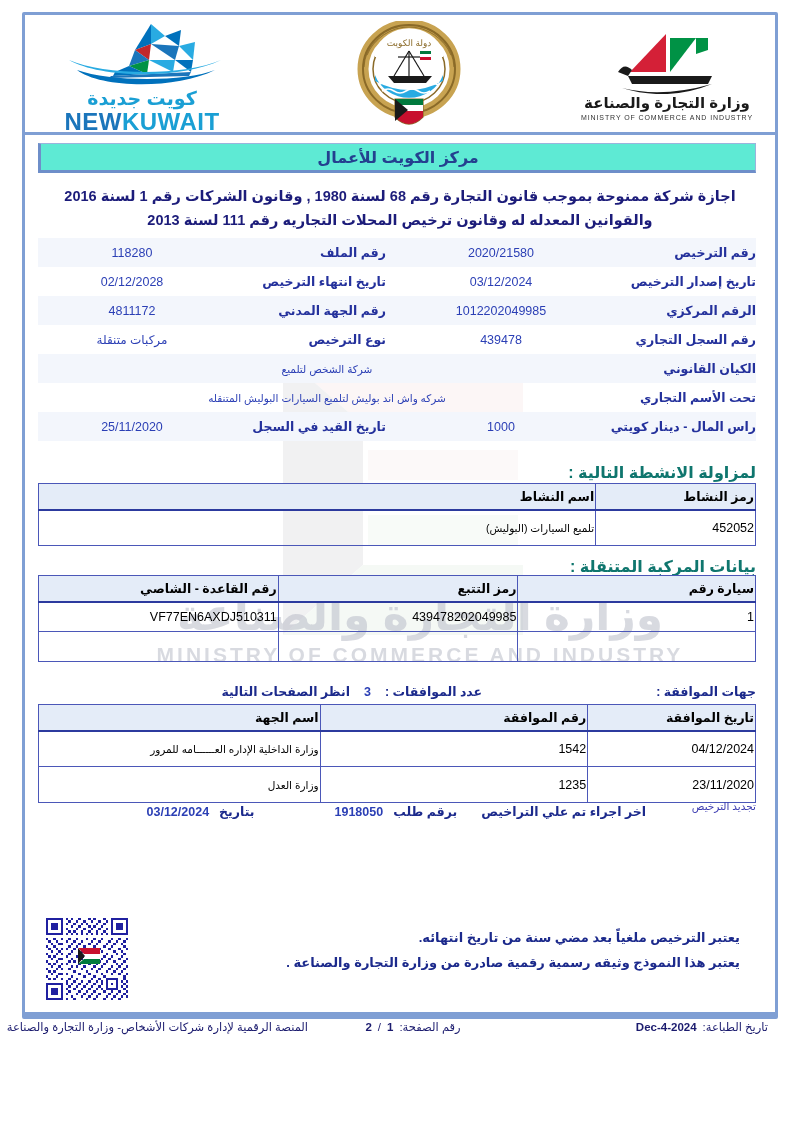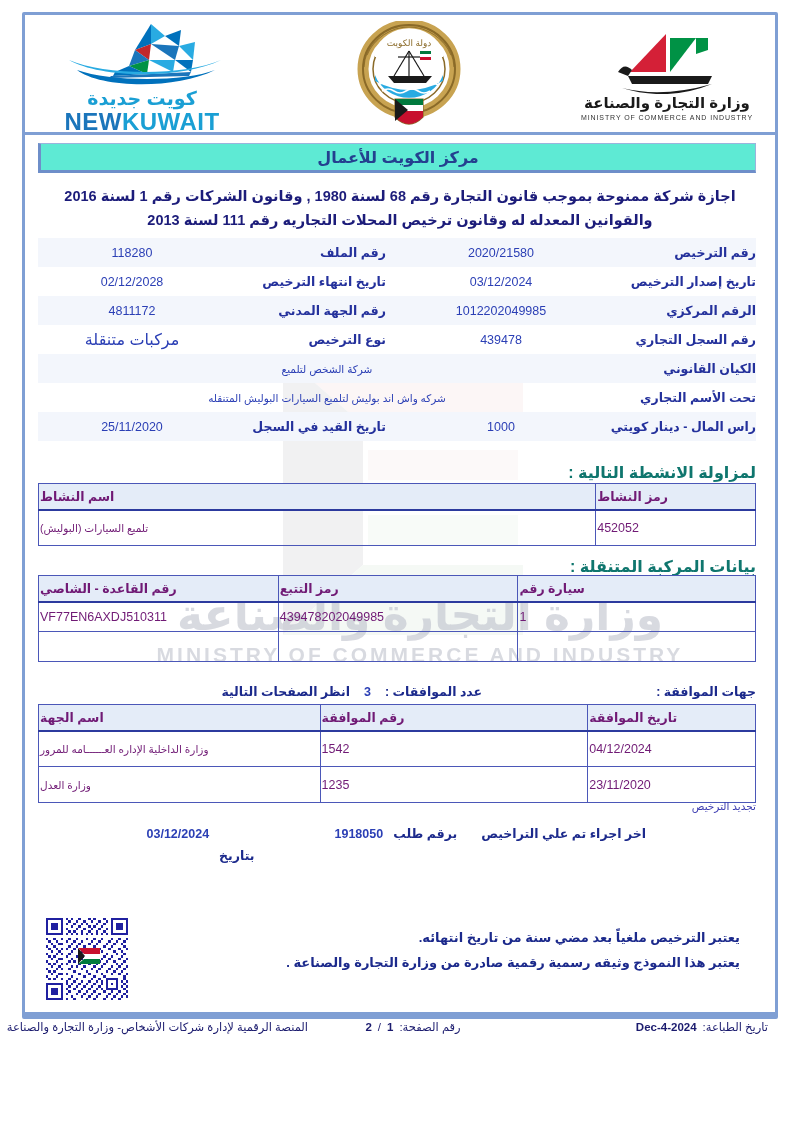--- a/index.html
+++ b/index.html
@@ -117,21 +117,21 @@
     text-align: right;
     padding-left: 8px;
     white-space: nowrap;
   }
   .val {
     color: #2b3fb5;
     font-size: 12.5px;
     text-align: center;
     white-space: nowrap;
   }
-  .val.small { font-size: 16px; }
+  .val.small { font-size: 12px; }
   .lbl-a { width: 140px; }
   .val-a { width: 230px; }
   .lbl-b { width: 160px; }
   .val-b { width: 188px; }
   .val-name { width: 578px; text-align:center; font-size: 10.5px;}
 
   
   .caption {
     position: absolute;
     color: #0f766e;
@@ -141,22 +141,22 @@
   }
 
   
   table.doc {
     position: absolute;
     border-collapse: collapse;
     background: transparent;
   }
   table.doc th, table.doc td {
     border: 1px solid #4b57b8;
-    text-align: left;
-    color: #701a75;
+    text-align: right;
+    color: #000000;
     font-weight: normal;
   }
   table.doc th {
     background: #e4ecf8;
     font-weight: bold;
     font-size: 12.5px;
     height: 26px;
     border-bottom: 2px solid #2c3a9e;
   }
   table.doc td {
@@ -482,21 +482,21 @@
         <td>1235</td>
         <td class="ar-small">وزارة العدل</td>
       </tr>
     </tbody>
   </table>
 
   <div class="lastaction" style="top:804px; padding-right:110px;">
     <span>اخر اجراء تم علي التراخيص</span>
     <span style="margin-right:14px;">برقم طلب</span>
     <span class="v">1918050</span>
-    <span style="margin-right:70px;margin-top:44px;">بتاريخ</span>
+    <span style="margin-right:70px;">بتاريخ</span>
     <span class="v">03/12/2024</span>
   </div>
   <div class="renew" style="top:800px;">تجديد الترخيص</div>
 
   <div class="notice">
     <div>يعتبر الترخيص ملغياً بعد مضي سنة من تاريخ انتهائه.</div>
     <div>يعتبر هذا النموذج وثيقه رسمية رقمية صادرة من وزارة التجارة والصناعة .</div>
   </div>
 
   <div class="qr-box">

